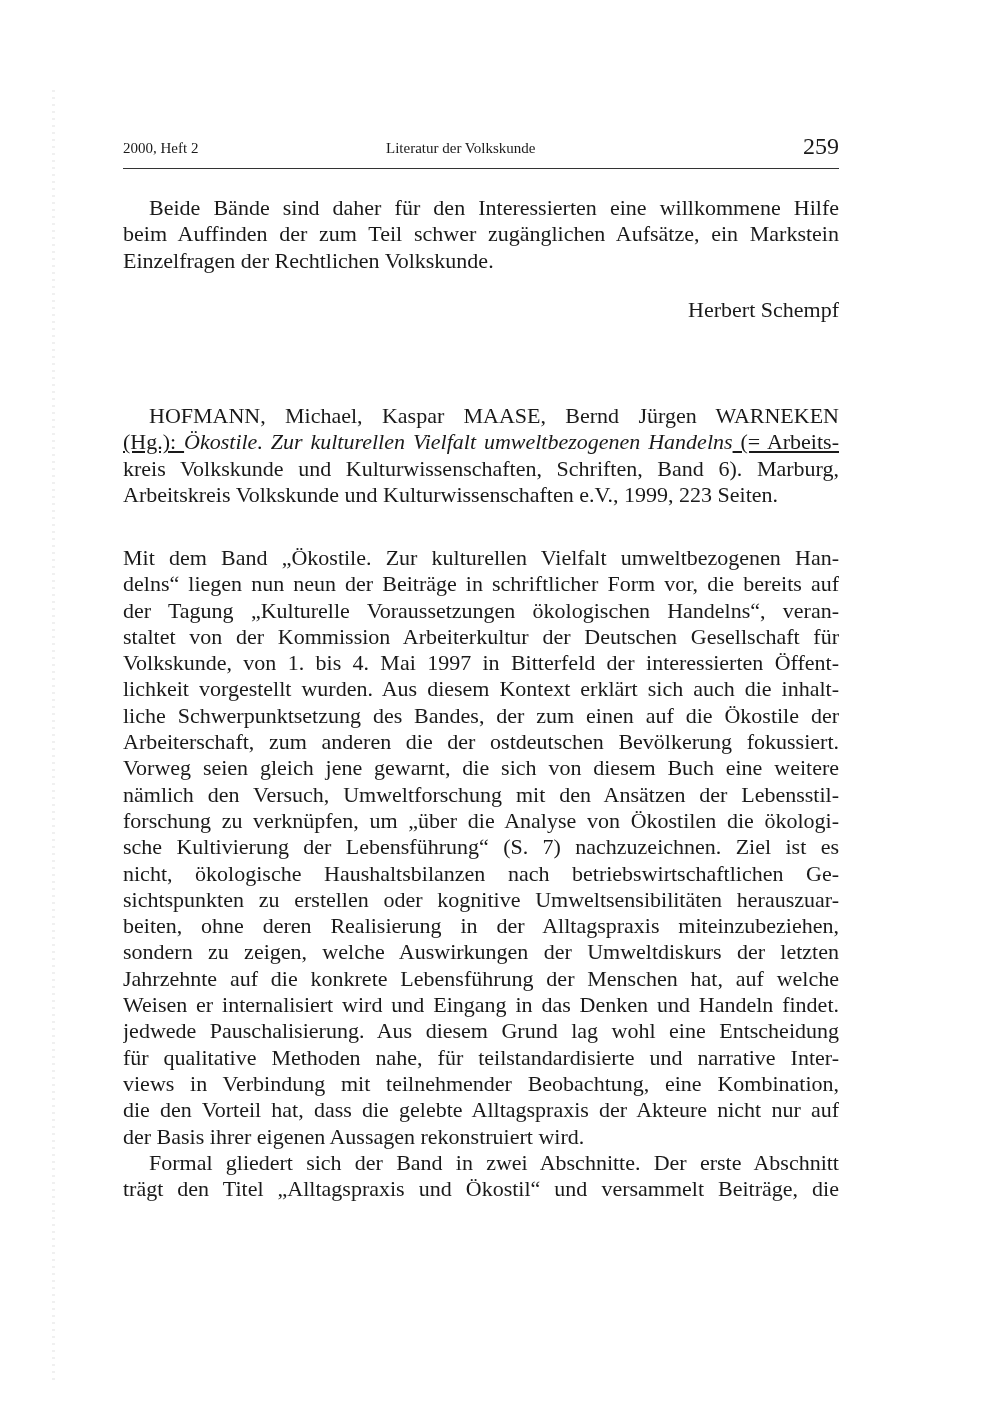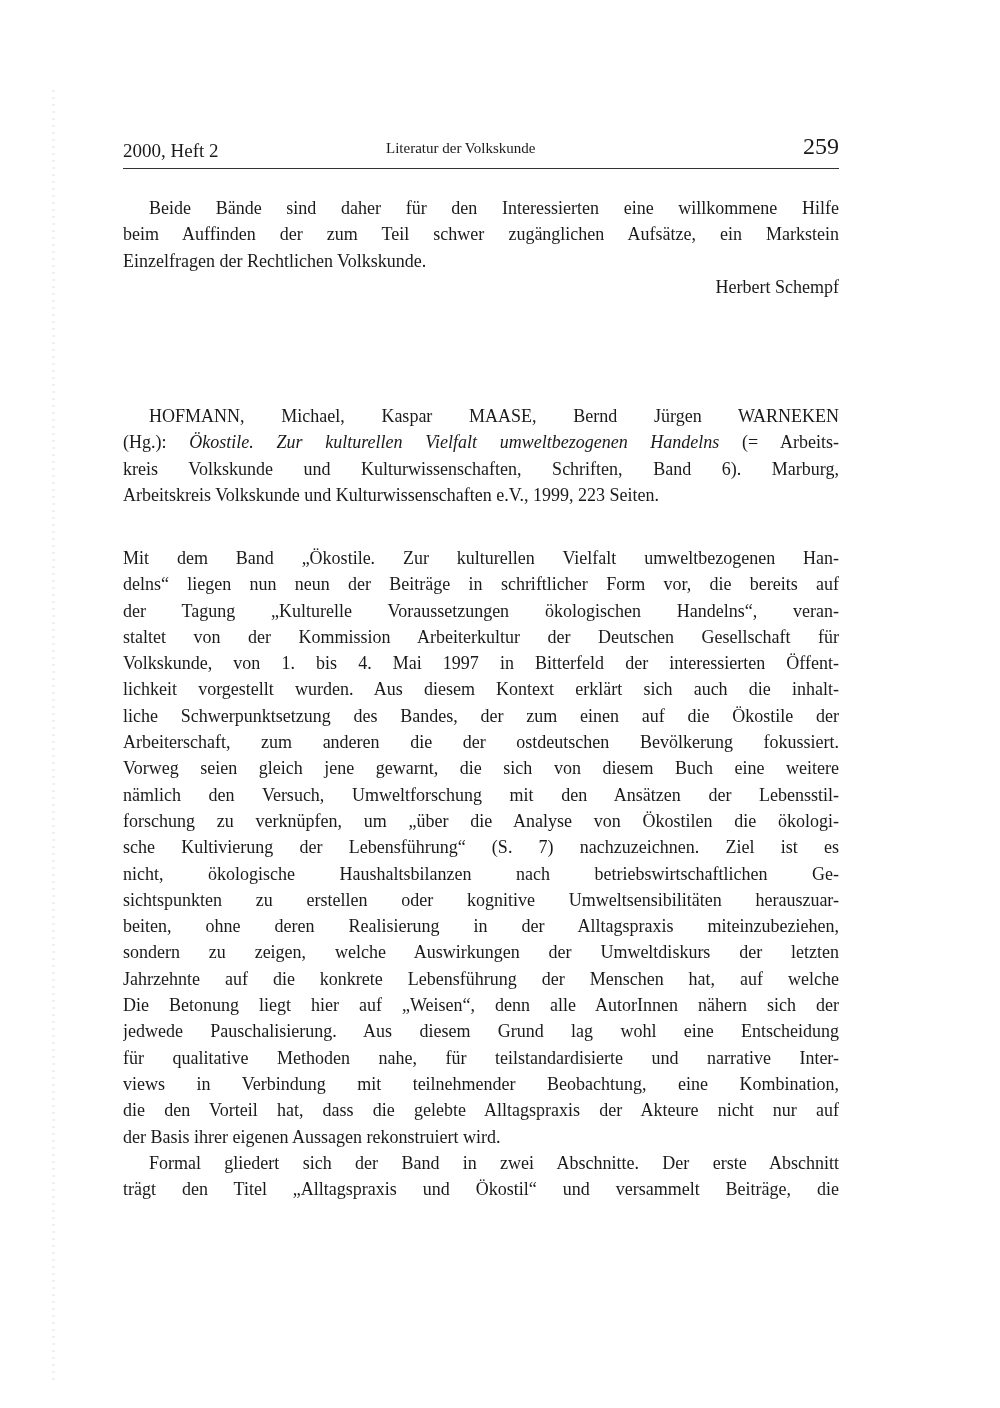--- a/index.html
+++ b/index.html
@@ -2,47 +2,47 @@
 <html><head>
 <meta charset="utf-8">
 <style>
   html, body { margin: 0; padding: 0; background: #ffffff; }
   body { width: 1000px; height: 1408px; position: relative; overflow: hidden;
          font-family: "Liberation Serif", "DejaVu Serif", serif; color: #1a1a1a; }
   .scan-edge { position: absolute; left: 52px; top: 90px; width: 3px; height: 1290px;
                background: repeating-linear-gradient(to bottom, #e6e6e6 0 2px, transparent 2px 7px); opacity: 0.6; }
   .header { position: absolute; left: 123px; top: 134px; width: 716px; height: 34px;
             border-bottom: 1.5px solid #333; }
-  .header .left { position: absolute; left: 0; top: 6px; font-size: 19px; }
+  .header .left { position: absolute; left: 0; top: 6px; font-size: 15px; }
   .header .center { position: absolute; left: 263px; top: 6px; font-size: 15px; }
   .header .right { position: absolute; right: 0; top: -1px; font-size: 24px; }
-  .block { position: absolute; left: 123px; width: 716px; font-size: 18px; }
+  .block { position: absolute; left: 123px; width: 716px; font-size: 22px; }
   .line { height: 26.3px; line-height: 26.3px; text-align: justify; text-align-last: justify; white-space: nowrap; }
   .line.last { text-align-last: left; }
   .line.indent { padding-left: 26px; }
-  .line span { white-space: normal; }
+  .line span { white-space: normal; text-decoration: underline; }
   .sig { text-align: right; }
   em { font-style: italic; }
 </style>
 </head>
 <body>
 
 <div class="scan-edge"></div>
 
 <div class="header">
   <span class="left">2000, Heft 2</span>
   <span class="center">Literatur der Volkskunde</span>
   <span class="right">259</span>
 </div>
 
 <div class="block" style="top:195px;">
   <div class="line indent" style="white-space: normal; overflow: hidden;">Beide Bände sind daher für den Interessierten eine willkommene Hilfe</div>
   <div class="line" style="white-space: normal; overflow: hidden;">beim Auffinden der zum Teil schwer zugänglichen Aufsätze, ein Markstein</div>
   <div class="line last" style="white-space: normal; overflow: hidden;">Einzelfragen der Rechtlichen Volkskunde.</div>
-  <div class="line sig" style="text-align-last: right; white-space: normal; overflow: hidden;">Herbert Schempf</div>
+  <div class="line sig" style="text-align-last: right; white-space: normal; overflow: hidden; margin-top: 23px;">Herbert Schempf</div>
 </div>
 
 <div class="block" style="top:403px;">
   <div class="line indent" style="white-space: normal; overflow: hidden;">HOFMANN, Michael, Kaspar MAASE, Bernd Jürgen WARNEKEN</div>
   <div class="line" style="white-space: normal; overflow: hidden;"><span>(Hg.): </span><em>Ökostile. Zur kulturellen Vielfalt umweltbezogenen Handelns</em><span> (= Arbeits-</span></div>
   <div class="line" style="white-space: normal; overflow: hidden; font-family: Liberation Serif, serif;">kreis Volkskunde und Kulturwissenschaften, Schriften, Band 6). Marburg,</div>
   <div class="line last" style="white-space: normal; overflow: hidden;">Arbeitskreis Volkskunde und Kulturwissenschaften e.V., 1999, 223 Seiten.</div>
 </div>
 
 <div class="block" style="top:545px;">
@@ -56,21 +56,21 @@
   <div class="line" style="white-space: normal; overflow: hidden;">Arbeiterschaft, zum anderen die der ostdeutschen Bevölkerung fokussiert.</div>
   <div class="line" style="white-space: normal; overflow: hidden;">Vorweg seien gleich jene gewarnt, die sich von diesem Buch eine weitere</div>
   <div class="line" style="white-space: normal; overflow: hidden;">nämlich den Versuch, Umweltforschung mit den Ansätzen der Lebensstil-</div>
   <div class="line" style="white-space: normal; overflow: hidden;">forschung zu verknüpfen, um „über die Analyse von Ökostilen die ökologi-</div>
   <div class="line" style="white-space: normal; overflow: hidden;">sche Kultivierung der Lebensführung“ (S. 7) nachzuzeichnen. Ziel ist es</div>
   <div class="line" style="white-space: normal; overflow: hidden;">nicht, ökologische Haushaltsbilanzen nach betriebswirtschaftlichen Ge-</div>
   <div class="line" style="white-space: normal; overflow: hidden;">sichtspunkten zu erstellen oder kognitive Umweltsensibilitäten herauszuar-</div>
   <div class="line" style="white-space: normal; overflow: hidden;">beiten, ohne deren Realisierung in der Alltagspraxis miteinzubeziehen,</div>
   <div class="line" style="white-space: normal; overflow: hidden;">sondern zu zeigen, welche Auswirkungen der Umweltdiskurs der letzten</div>
   <div class="line" style="white-space: normal; overflow: hidden;">Jahrzehnte auf die konkrete Lebensführung der Menschen hat, auf welche</div>
-  <div class="line" style="white-space: normal; overflow: hidden;">Die Betonung liegt hier auf „Weisen“, denn alle AutorInnen nähern sich der</div>
+  <div class="line" style="white-space: normal; overflow: hidden;">Weisen er internalisiert wird und Eingang in das Denken und Handeln findet.</div>
   <div class="line" style="white-space: normal; overflow: hidden;">jedwede Pauschalisierung. Aus diesem Grund lag wohl eine Entscheidung</div>
   <div class="line" style="white-space: normal; overflow: hidden;">für qualitative Methoden nahe, für teilstandardisierte und narrative Inter-</div>
   <div class="line" style="white-space: normal; overflow: hidden;">views in Verbindung mit teilnehmender Beobachtung, eine Kombination,</div>
   <div class="line" style="white-space: normal; overflow: hidden;">die den Vorteil hat, dass die gelebte Alltagspraxis der Akteure nicht nur auf</div>
   <div class="line last" style="white-space: normal; overflow: hidden;">der Basis ihrer eigenen Aussagen rekonstruiert wird.</div>
   <div class="line indent" style="white-space: normal; overflow: hidden;">Formal gliedert sich der Band in zwei Abschnitte. Der erste Abschnitt</div>
   <div class="line" style="white-space: normal; overflow: hidden;">trägt den Titel „Alltagspraxis und Ökostil“ und versammelt Beiträge, die</div>
 </div>
 
 </body></html>

